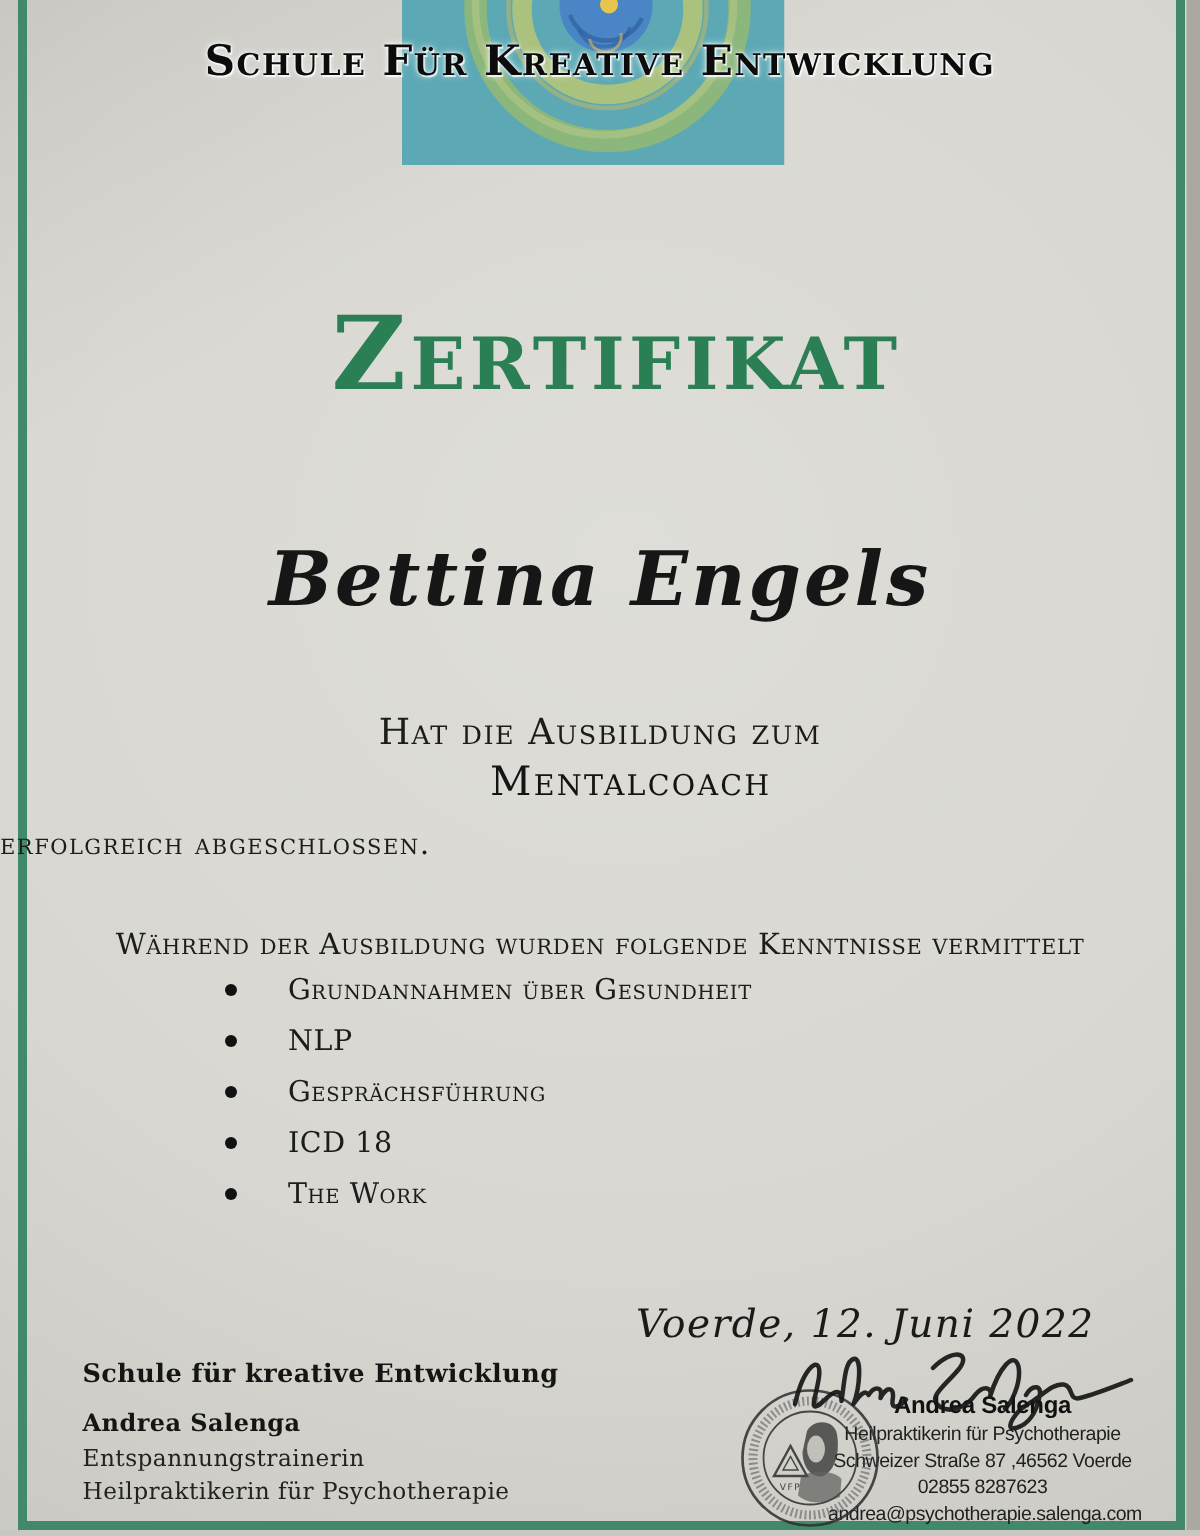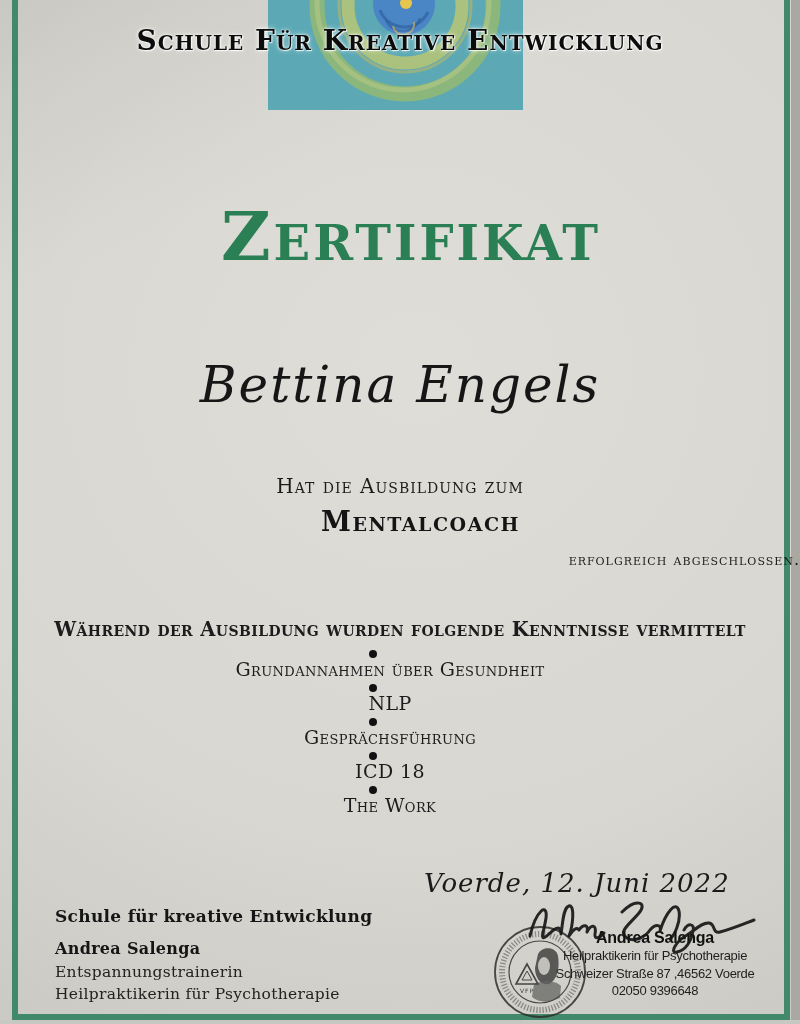--- a/index.html
+++ b/index.html
@@ -32,29 +32,29 @@
   }
 
   .cert-title{
     left:0;right:0;top:196px;text-align:center;
     font-variant:small-caps;font-weight:bold;font-size:68px;letter-spacing:3px;
     color:#2b7f55;
     padding-left:22px;
   }
   .recipient{
     left:0;right:0;top:356px;text-align:center;
-    font-style:italic;font-weight:normal;font-size:50px;letter-spacing:2px;color:#161616;
+    font-style:italic;font-weight:bold;font-size:50px;letter-spacing:2px;color:#161616;
   }
-  .stmt1{left:0;right:0;top:474px;text-align:center;font-variant:small-caps;font-size:20px;letter-spacing:1px;}
-  .stmt-course{left:0;right:0;top:506px;text-align:center;font-variant:small-caps;font-weight:bold;font-size:27px;letter-spacing:1.5px;color:#141414;padding-left:41px;}
-  .stmt2{left:0;right:0;top:550px;text-align:right;font-variant:small-caps;font-size:16px;letter-spacing:1px;}
+  .stmt1{left:0;right:0;top:474px;text-align:center;font-variant:small-caps;font-size:24px;letter-spacing:1px;}
+  .stmt-course{left:0;right:0;top:506px;text-align:center;font-variant:small-caps;font-weight:normal;font-size:27px;letter-spacing:1.5px;color:#141414;padding-left:41px;}
+  .stmt2{left:0;right:0;top:550px;text-align:left;font-variant:small-caps;font-size:20px;letter-spacing:1px;}
 
-  .skills-intro{left:0;right:0;top:618px;text-align:center;font-variant:small-caps;font-size:19.5px;letter-spacing:.4px;font-weight:bold;}
+  .skills-intro{left:0;right:0;top:618px;text-align:center;font-variant:small-caps;font-size:19.5px;letter-spacing:.4px;}
   .skills{left:150px;top:650px;width:480px;list-style:none;margin:0;padding:0;}
-  .skills li{display:flex;align-items:center;margin-bottom:14px;height:20px;flex-direction:column;}
+  .skills li{display:flex;align-items:center;margin-bottom:14px;height:20px;}
   .bullet-dot{width:8px;height:8px;border-radius:50%;background:#111;margin-right:34px;flex:none;}
   .skill-label{font-variant:small-caps;font-size:19px;letter-spacing:.4px;}
 
   .dateline{left:424px;top:868px;font-style:italic;font-size:26px;letter-spacing:1px;color:#1a1a1a;}
 
   .footer-left{left:55px;top:906px;font-size:15.5px;letter-spacing:.3px;color:#222;}
   .footer-left .org{font-weight:bold;font-size:17px;margin-bottom:13px;color:#151515;}
   .footer-left .issuer-name{font-weight:bold;font-size:16px;margin-bottom:5px;color:#151515;}
   .footer-left .role{margin-bottom:4px;}
 
@@ -162,16 +162,17 @@
         <path d="M106,22 C120,8 132,12 123,23 C114,34 101,42 111,48 C119,53 130,46 134,40 C140,33 146,35 144,41 C150,22 160,10 163,21 C165,32 158,46 154,49"></path>
         <path d="M168,40 C172,33 179,33 177,41 C175,51 170,60 161,62 C153,64 160,51 171,45 C178,41 186,32 193,33 C200,34 196,44 204,42 C216,39 230,33 238,30"></path>
       </g>
     </svg>
   </div>
 
   <div class="abs contact">
     <div class="sig-name">Andrea Salenga</div>
     <div>Heilpraktikerin für Psychotherapie</div>
     <div>Schweizer Straße 87 ,46562 Voerde</div>
-    <div>02050 9396648</div>
+    <div>02855 8287623</div>
+    <div>andrea@psychotherapie.salenga.com</div>
   </div>
 
 </div>
 
 </body></html>

